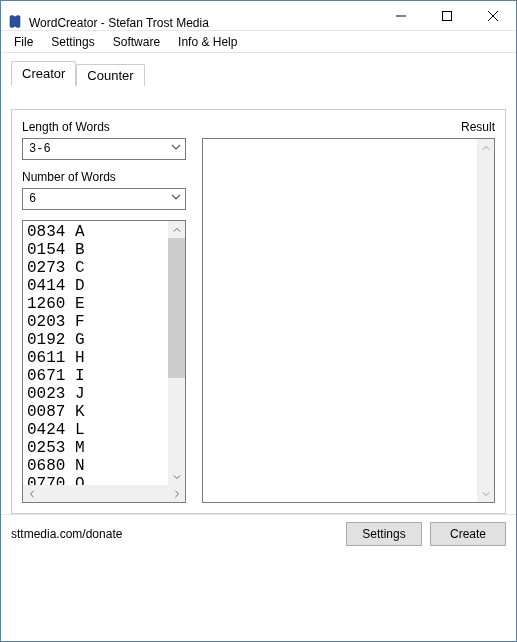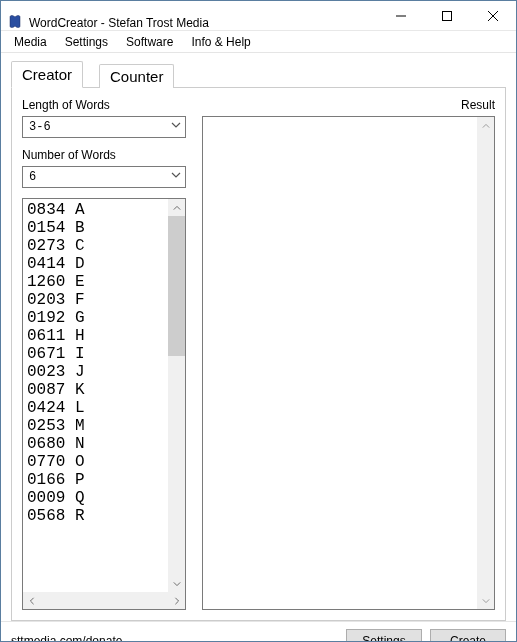--- a/index.html
+++ b/index.html
@@ -60,44 +60,45 @@
     align-items: flex-end;
     position: relative;
     z-index: 2;
     margin-bottom: -1px;
   }
   .tab {
     padding: 4px 10px;
     border: 1px solid #ccc;
     border-bottom: none;
     background: #fff;
-    margin-right: 16px;
+    margin-right: 0;
     color: #000;
-    font-size: 15px;
+    font-size: 13px;
     border-top-left-radius: 2px;
     border-top-right-radius: 2px;
     position: relative;
   }
   .tab.inactive {
     background: #fff;
     margin-top: 2px;
     padding-top: 3px;
     padding-bottom: 3px;
   }
   .tab.active {
     border-bottom: 1px solid #fff;
     z-index: 3;
   }
   .tabcontent {
     border: 1px solid #ccc;
     padding: 10px;
-    height: 534px;
+    height: 405px;
     position: relative;
     z-index: 1;
     background: #fff;
+    margin-top: 24px;
   }
   .columns { display: flex; gap: 16px; height: 100%; }
   .leftcol { width: 164px; display: flex; flex-direction: column; }
   .rightcol { flex: 1; display: flex; flex-direction: column; text-align: right; }
   .label { margin-bottom: 4px; color: #000; }
   .combo {
     height: 22px;
     border: 1px solid #7a7a7a;
     display: flex;
     align-items: center;
@@ -213,21 +214,21 @@
     <div class="win-btn">
       <svg viewBox="0 0 10 10">
           <line x1="0" y1="0" x2="10" y2="10" stroke="#000" stroke-width="1"></line>
           <line x1="10" y1="0" x2="0" y2="10" stroke="#000" stroke-width="1"></line>
         </svg>
     </div>
   </div>
 </div>
 
 <div class="menubar">
-  <div class="menu-item">Media</div>
+  <div class="menu-item">File</div>
   <div class="menu-item">Settings</div>
   <div class="menu-item">Software</div>
   <div class="menu-item">Info &amp; Help</div>
 </div>
 
 <div class="content">
   <div class="tabstrip">
     <div class="tab active">Creator</div>
     <div class="tab inactive">Counter</div>
   </div>

